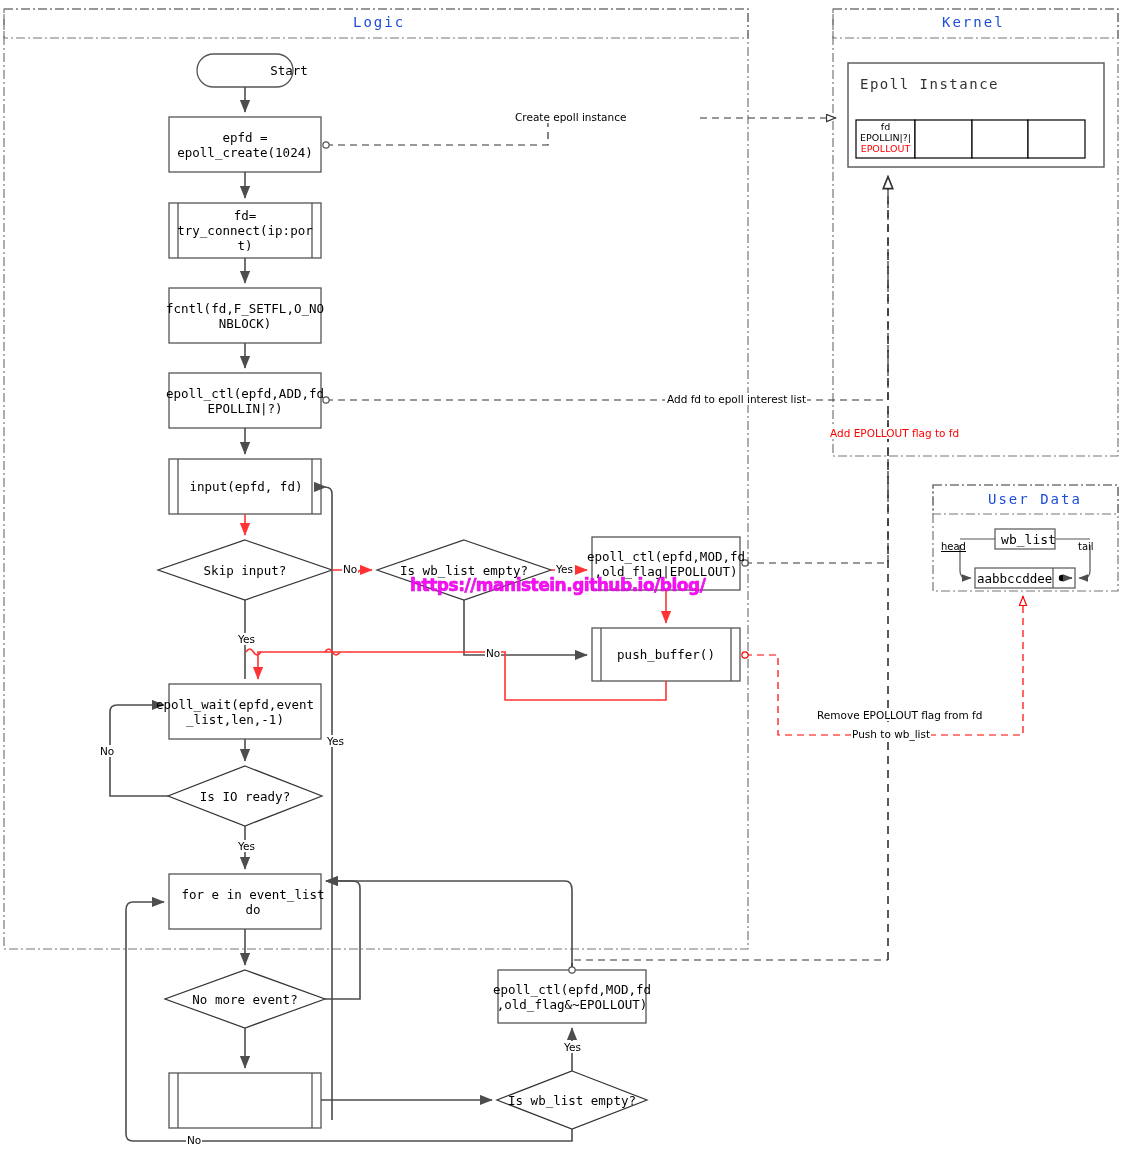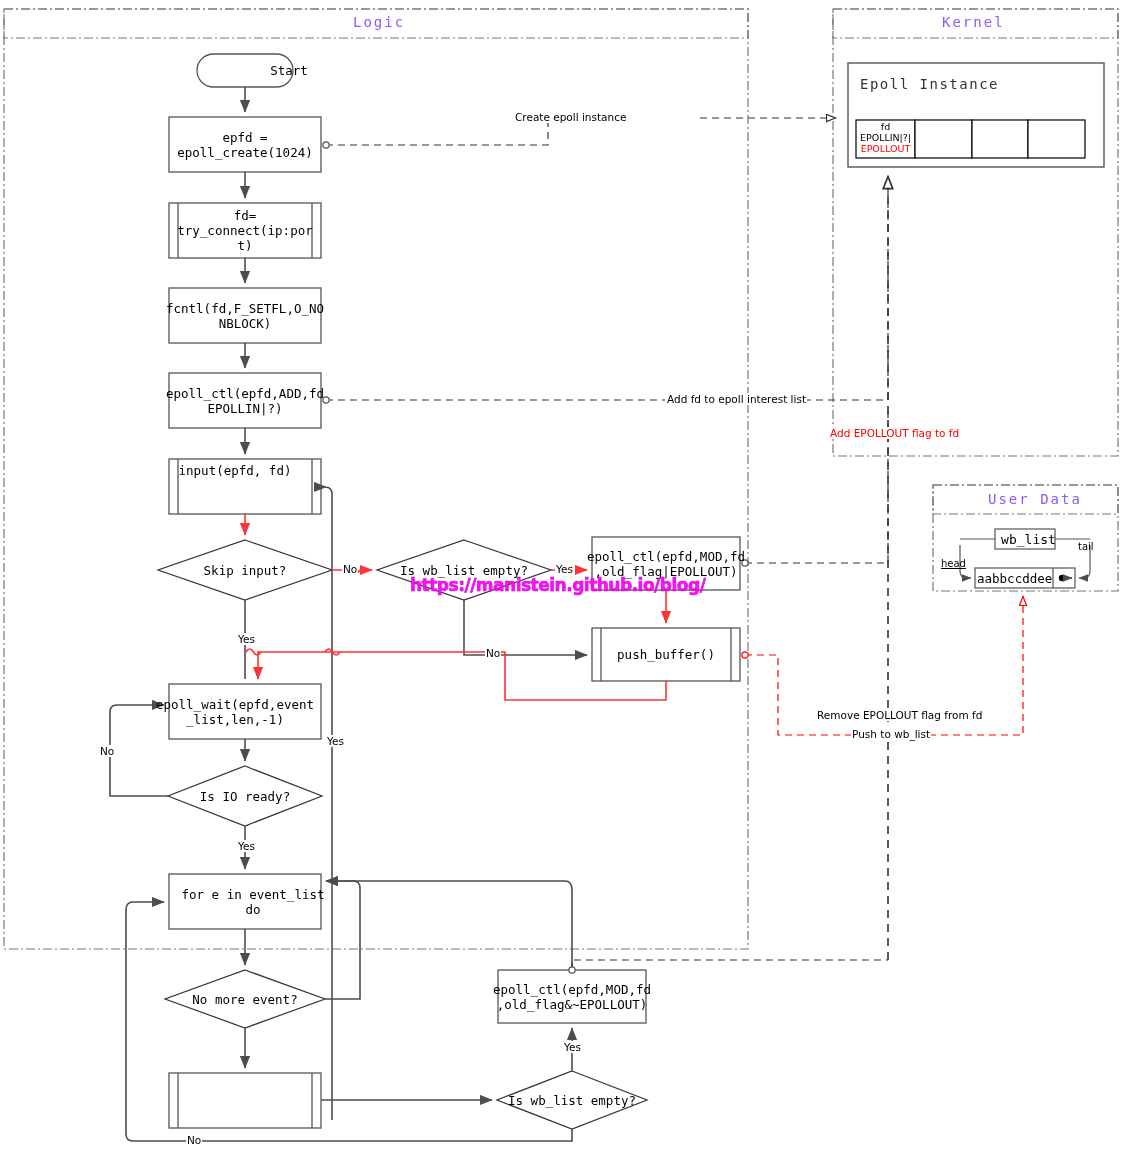--- a/index.html
+++ b/index.html
@@ -20,21 +20,21 @@
     font-family:"DejaVu Sans", sans-serif;
     font-size:10.5px;color:#000;
     white-space:nowrap;
     background:#fff;
     padding:0 1px;
   }
   .lbl.red{color:#ff0000;}
   .grouplbl{
     position:absolute;
     font-family:"DejaVu Sans Mono", monospace;
-    font-size:14px;color:#8b5cf6;
+    font-size:14px;color:#1d4ed8;
     letter-spacing:2px;
     white-space:nowrap;
   }
   .boxlbl{
     position:absolute;
     font-family:"DejaVu Sans Mono", monospace;
     font-size:14px;color:#333;
     letter-spacing:1.5px;
     white-space:nowrap;
   }
@@ -239,35 +239,35 @@
   <div class="grouplbl" style="left:988px;top:491px;">User Data</div>
 
   <div class="boxlbl" style="left:860px;top:76px;">Epoll Instance</div>
   <div class="celltxt" style="left:856px;top:121px;width:59px;">
     <span>fd</span><br>
     <span>EPOLLIN|?|</span><br>
     <span class="r">EPOLLOUT</span>
   </div>
 
   <div class="nodemono" style="left:997px;top:532px;width:63px;text-align:center;font-size:13px;">wb_list</div>
-  <div class="smalltxt" style="left:941px;top:558px;text-decoration:underline;">head</div>
+  <div class="smalltxt" style="left:941px;top:541px;text-decoration:underline;">head</div>
   <div class="smalltxt" style="left:1078px;top:541px;">tail</div>
   <div class="nodemono" style="left:977px;top:571px;width:74px;font-size:12.5px;">aabbccddee</div>
 
   <div class="nodeTxt" style="left:197px;top:54px;width:96px;height:33px;padding-left:44px;">Start</div>
   <div class="nodeTxt" style="left:169px;top:117px;width:152px;height:55px;border-radius:26px;">epfd =
 epoll_create(1024)</div>
   <div class="nodeTxt" style="left:169px;top:288px;width:152px;height:55px;">fcntl(fd,F_SETFL,O_NO
 NBLOCK)</div>
   <div class="nodeTxt" style="left:169px;top:203px;width:152px;height:55px;">fd=
 try_connect(ip:por
 t)</div>
   <div class="nodeTxt" style="left:169px;top:373px;width:152px;height:55px;">epoll_ctl(epfd,ADD,fd
 EPOLLIN|?)</div>
-  <div class="nodeTxt" style="left:169px;top:443px;width:132px;height:55px;">input(epfd, fd)</div>
+  <div class="nodeTxt" style="left:169px;top:459px;width:132px;height:55px;padding-left:11px;">input(epfd, fd)</div>
   <div class="nodeTxt" style="left:175px;top:555px;width:140px;height:30px;">Skip input?</div>
   <div class="nodeTxt" style="left:392px;top:555px;width:144px;height:30px;">Is wb_list empty?</div>
   <div class="nodeTxt" style="left:592px;top:537px;width:148px;height:53px;">epoll_ctl(epfd,MOD,fd
 ,old_flag|EPOLLOUT)</div>
   <div class="nodeTxt" style="left:592px;top:628px;width:148px;height:53px;">push_buffer()</div>
   <div class="nodeTxt" style="left:169px;top:684px;width:132px;height:55px;">epoll_wait(epfd,event
 _list,len,-1)</div>
   <div class="nodeTxt" style="left:180px;top:781px;width:130px;height:30px;">Is IO ready?</div>
   <div class="nodeTxt" style="left:169px;top:874px;width:168px;height:55px;">for e in event_list
 do</div>

